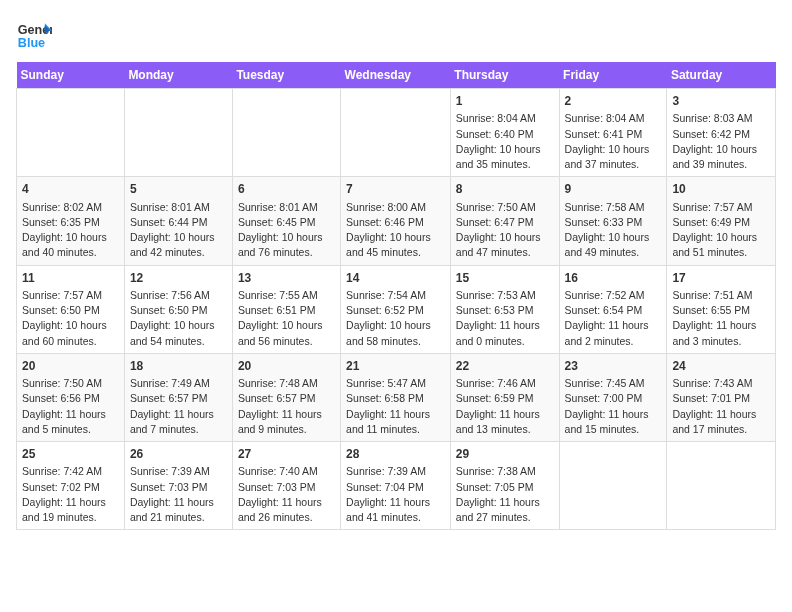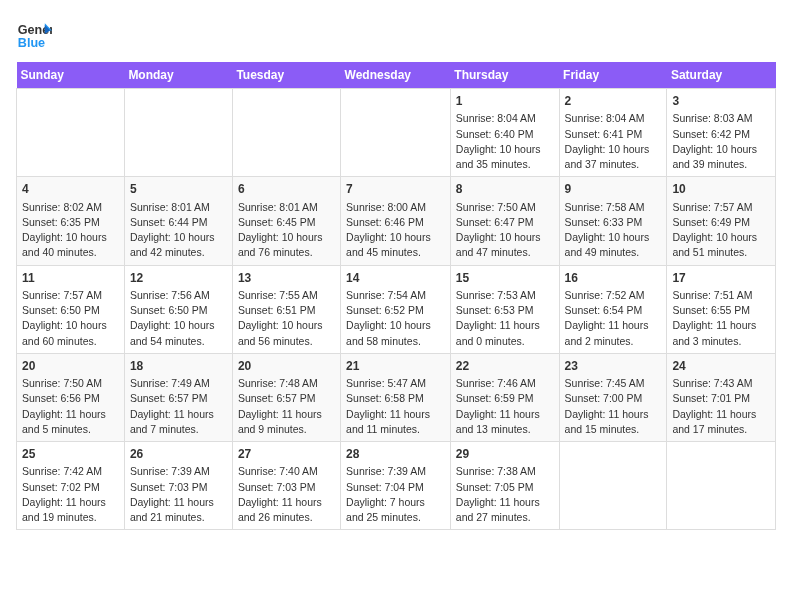--- a/index.html
+++ b/index.html
@@ -282,21 +282,21 @@
         <td>
           <span class="day-num">27</span>
           <div>Sunrise: 7:40 AM</div>
           <div>Sunset: 7:03 PM</div>
           <div>Daylight: 11 hours and 26 minutes.</div>
         </td>
         <td>
           <span class="day-num">28</span>
           <div>Sunrise: 7:39 AM</div>
           <div>Sunset: 7:04 PM</div>
-          <div>Daylight: 7 hours and 25 minutes.</div>
+          <div>Daylight: 11 hours and 41 minutes.</div>
         </td>
         <td>
           <span class="day-num">29</span>
           <div>Sunrise: 7:38 AM</div>
           <div>Sunset: 7:05 PM</div>
           <div>Daylight: 11 hours and 27 minutes.</div>
         </td>
         <td class="empty-cell"></td>
         <td class="empty-cell"></td>
       </tr>

